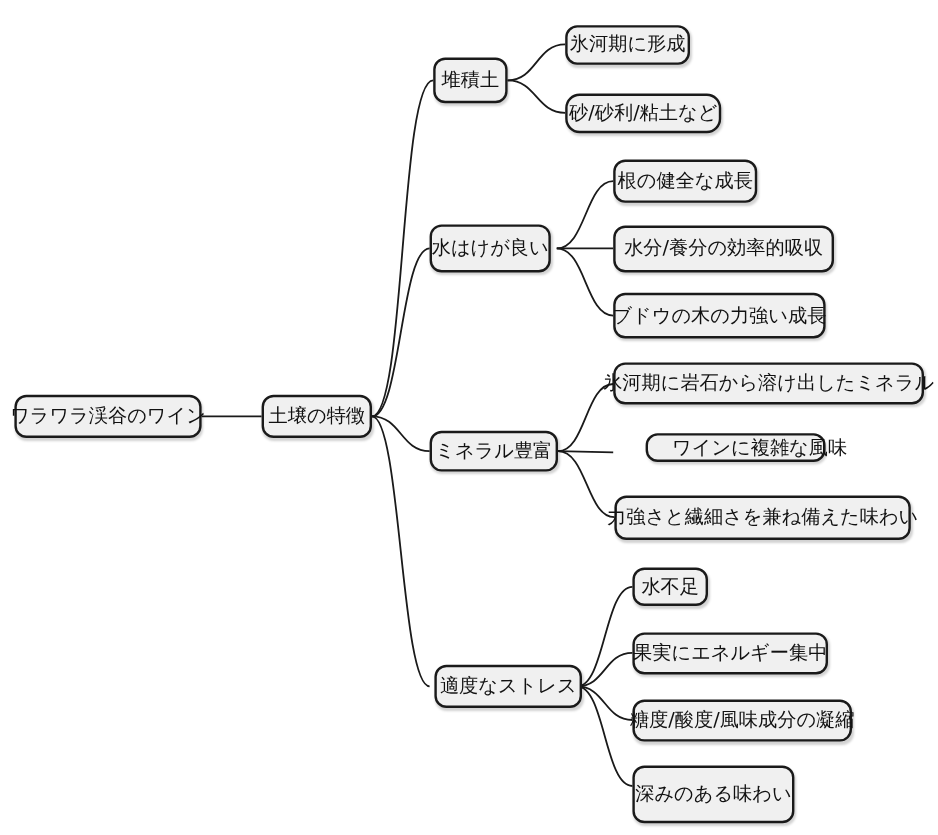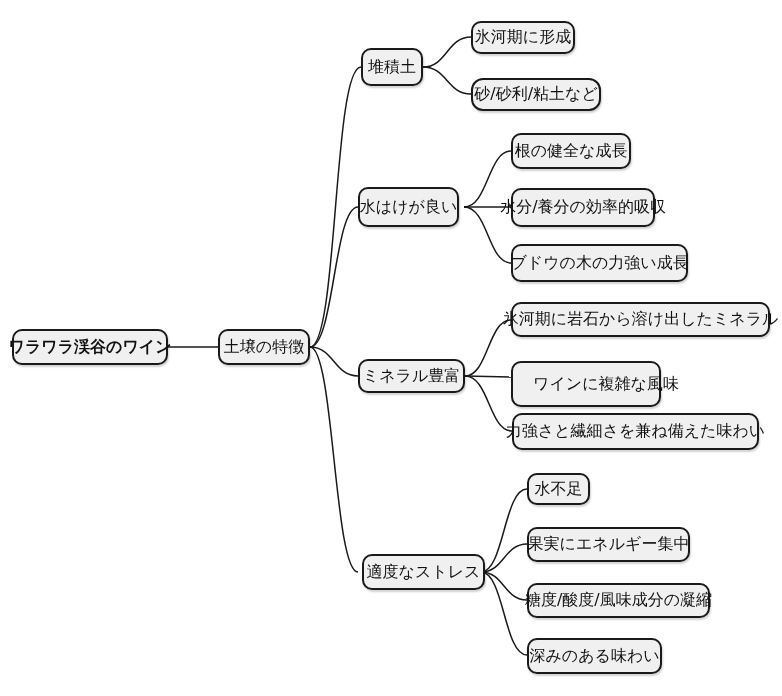--- a/index.html
+++ b/index.html
@@ -70,36 +70,36 @@
     <path d="M465,376 C488,376 488,320 511,320"></path>
     <path d="M465,376 L511,377"></path>
     <path d="M465,376 C489,376 489,431 512,431"></path>
 
     <path d="M481,572 C504,572 504,489 527,489"></path>
     <path d="M481,572 C504,572 504,544 527,544"></path>
     <path d="M481,572 C504,572 504,600 527,600"></path>
     <path d="M481,572 C504,572 504,655 527,655"></path>
   </svg>
 
-  <div class="node" style="left:12px;  top:329px; width:156px; height:36px;font-weight:bold;">ワラワラ渓谷のワイン</div>
+  <div class="node" style="left:12px;  top:329px; width:156px; height:36px;">ワラワラ渓谷のワイン</div>
   <div class="node" style="left:218px; top:329px; width:92px;  height:36px;">土壌の特徴</div>
 
   <div class="node" style="left:361px; top:48px;  width:62px;  height:38px;">堆積土</div>
   <div class="node" style="left:471px; top:21px;  width:104px; height:33px;">氷河期に形成</div>
   <div class="node" style="left:471px; top:78px;  width:130px; height:33px;border-radius:12px;">砂/砂利/粘土など</div>
 
   <div class="node" style="left:358px; top:187px; width:101px; height:40px;">水はけが良い</div>
   <div class="node" style="left:511px; top:133px; width:120px; height:36px;">根の健全な成長</div>
-  <div class="node" style="left:511px; top:188px; width:144px; height:39px;">水分/養分の効率的吸収</div>
+  <div class="node" style="left:511px; top:188px; width:184px; height:39px;">水分/養分の効率的吸収</div>
   <div class="node" style="left:511px; top:244px; width:177px; height:38px;">ブドウの木の力強い成長</div>
 
   <div class="node" style="left:358px; top:359px; width:107px; height:34px;">ミネラル豊富</div>
   <div class="node" style="left:511px; top:302px; width:259px; height:35px;">氷河期に岩石から溶け出したミネラル</div>
-  <div class="node" style="left:511px; top:361px; width:150px; height:46px;padding-left:46px;">ワインに複雑な風味</div>
+  <div class="node" style="left:538px; top:361px; width:150px; height:24px;padding-left:46px;">ワインに複雑な風味</div>
   <div class="node" style="left:512px; top:413px; width:247px; height:37px;">力強さと繊細さを兼ね備えた味わい</div>
 
   <div class="node" style="left:362px; top:554px; width:123px; height:36px;">適度なストレス</div>
   <div class="node" style="left:527px; top:473px; width:63px;  height:32px;">水不足</div>
   <div class="node" style="left:527px; top:527px; width:163px; height:35px;">果実にエネルギー集中</div>
   <div class="node" style="left:527px; top:583px; width:183px; height:35px;">糖度/酸度/風味成分の凝縮</div>
-  <div class="node" style="left:527px; top:638px; width:135px; height:36px;">深みのある味わい</div>
+  <div class="node" style="left:527px; top:638px; width:135px; height:48px;">深みのある味わい</div>
 
 </div>
 
 </body></html>

